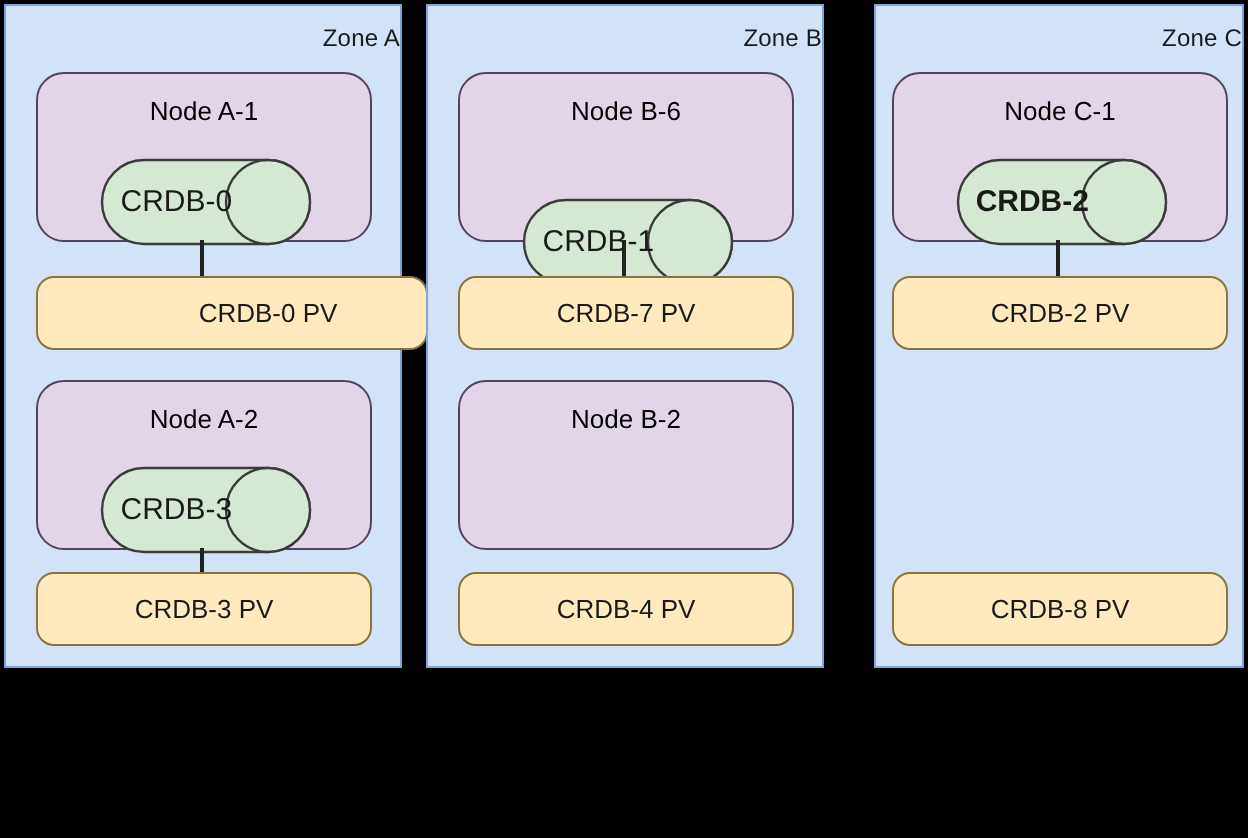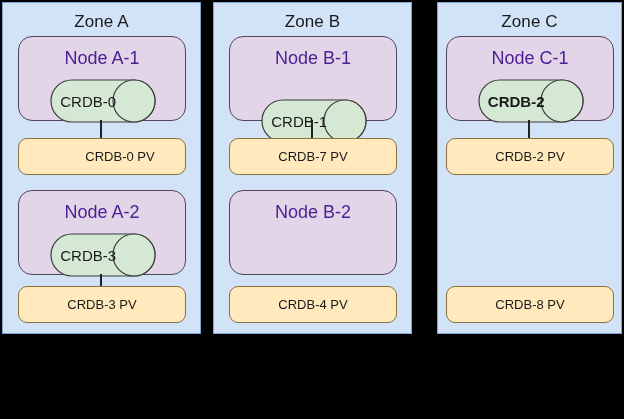--- a/index.html
+++ b/index.html
@@ -19,40 +19,40 @@
     position: absolute;
     background: #d2e3f7;
     border: 1px solid #7ea6d4;
     box-sizing: border-box;
   }
   .zone-title {
     position: absolute;
     top: 9px;
     left: 0;
     right: 0;
-    text-align: center;
-    font-size: 17px;
+    text-align: right;
+    font-size: 12px;
     color: #1a1a1a;
     letter-spacing: 0.1px;
   }
   .node {
     position: absolute;
     background: #e1d5e7;
     border: 1px solid #55435c;
     border-radius: 14px;
     box-sizing: border-box;
   }
   .node-title {
     position: absolute;
     top: 11px;
     left: 0;
     right: 0;
     text-align: center;
-    font-size: 18px;
-    color: #4c1d95;
+    font-size: 13px;
+    color: #000000;
   }
   .pv {
     position: absolute;
     background: #ffe9bd;
     border: 1px solid #8a7340;
     border-radius: 9px;
     box-sizing: border-box;
     display: flex;
     align-items: center;
     justify-content: center;
@@ -99,21 +99,21 @@
         <svg width="106" height="44" viewBox="0 0 106 44">
           <path d="M22,1 H84 A21,21 0 0 1 84,43 H22 A21,21 0 0 1 22,1 Z" fill="#d5e8d4" stroke="#3b3b3b" stroke-width="1.2"></path>
           <ellipse cx="84" cy="22" rx="21" ry="21" fill="#d5e8d4" stroke="#3b3b3b" stroke-width="1.2"></ellipse>
         </svg>
         <div class="cyl-label">CRDB-0</div>
       </div>
     </div>
 
     <div class="connector" style="left:97px; top:117px; height:20px;"></div>
 
-    <div class="pv" style="left:15px; top:135px; width:168px; height:37px;padding-left:36px;">
+    <div class="pv" style="left:15px; top:135px; width:196px; height:37px;padding-left:36px;">
       <span class="pv-label">CRDB-0 PV</span>
     </div>
 
     <div class="node" style="left:15px; top:187px; width:168px; height:85px;">
       <div class="node-title">Node A-2</div>
       <div class="cyl" style="left:31px; top:42px; width:106px; height:44px;">
         <svg width="106" height="44" viewBox="0 0 106 44">
           <path d="M22,1 H84 A21,21 0 0 1 84,43 H22 A21,21 0 0 1 22,1 Z" fill="#d5e8d4" stroke="#3b3b3b" stroke-width="1.2"></path>
           <ellipse cx="84" cy="22" rx="21" ry="21" fill="#d5e8d4" stroke="#3b3b3b" stroke-width="1.2"></ellipse>
         </svg>
@@ -125,21 +125,21 @@
 
     <div class="pv" style="left:15px; top:283px; width:168px; height:37px;">
       <span class="pv-label">CRDB-3 PV</span>
     </div>
   </div>
 
   <div class="zone" style="left:213px; top:2px; width:199px; height:332px;">
     <div class="zone-title">Zone B</div>
 
     <div class="node" style="left:15px; top:33px; width:168px; height:85px;">
-      <div class="node-title">Node B-1</div>
+      <div class="node-title">Node B-6</div>
       <div class="cyl" style="left:31px; top:42px; width:106px; height:44px;margin-top:20px;">
         <svg width="106" height="44" viewBox="0 0 106 44">
           <path d="M22,1 H84 A21,21 0 0 1 84,43 H22 A21,21 0 0 1 22,1 Z" fill="#d5e8d4" stroke="#3b3b3b" stroke-width="1.2"></path>
           <ellipse cx="84" cy="22" rx="21" ry="21" fill="#d5e8d4" stroke="#3b3b3b" stroke-width="1.2"></ellipse>
         </svg>
         <div class="cyl-label">CRDB-1</div>
       </div>
     </div>
 
     <div class="connector" style="left:97px; top:117px; height:20px;"></div>

